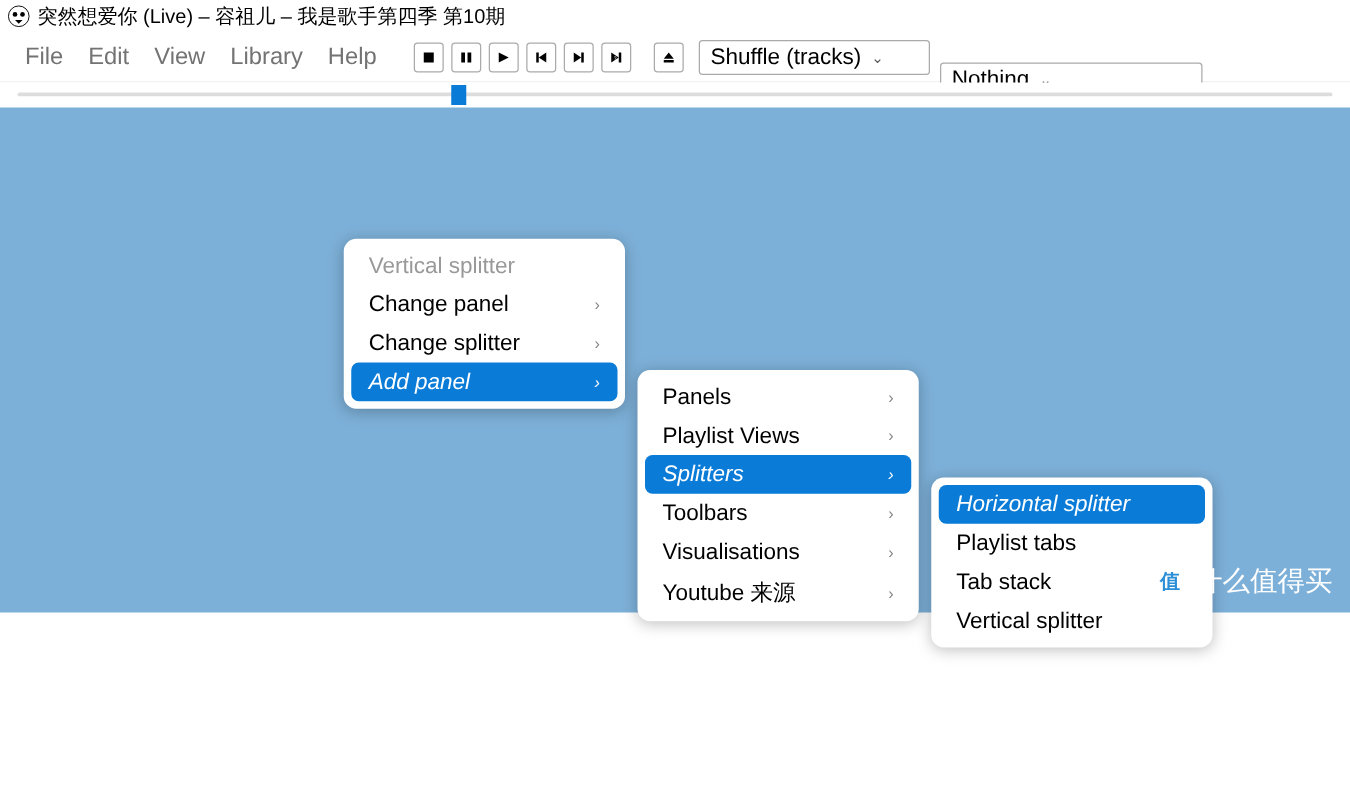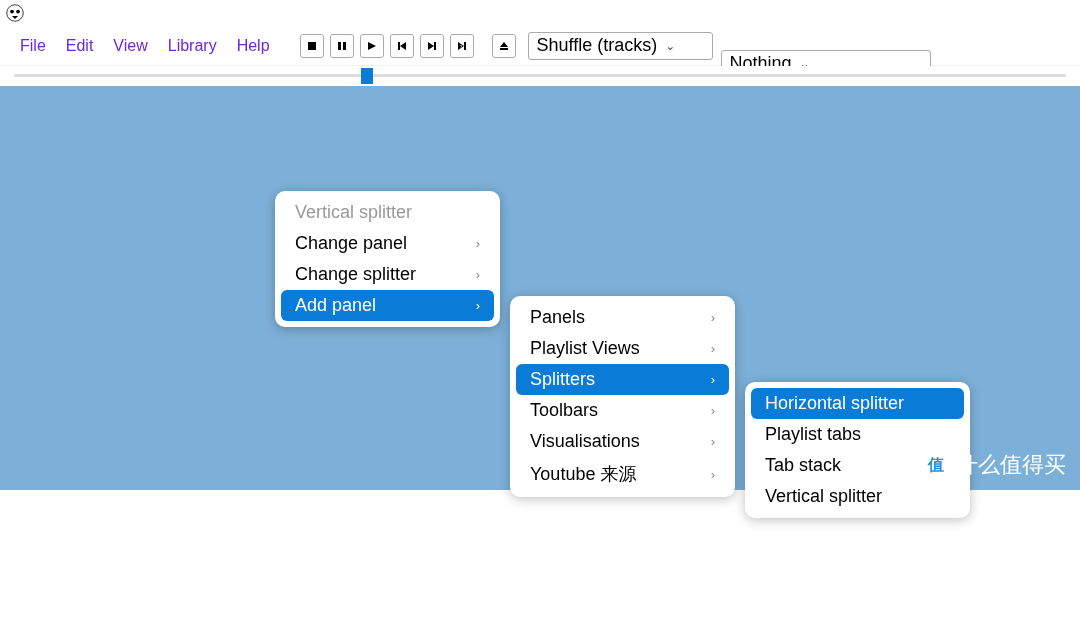--- a/index.html
+++ b/index.html
@@ -4,42 +4,42 @@
 <style>
   * { box-sizing: border-box; margin: 0; padding: 0; font-family: Arial, "Microsoft YaHei", sans-serif; }
   body { width: 1080px; height: 640px; background: #000; overflow: hidden; position: relative; }
   .app { width: 1080px; height: 640px; background: #fff; position: relative; }
 
   .titlebar { display: flex; align-items: center; height: 26px; padding: 2px 6px; background: #fff; }
   .titlebar .favicon { width: 18px; height: 18px; margin-right: 6px; }
   .titlebar .title { font-size: 16px; color: #000; }
 
   .menubar { display: flex; align-items: center; height: 40px; padding: 0 10px; gap: 0; border-bottom: 1px solid #eee; }
-  .menubar .menu-item { font-size: 16px; color: #6d28d9; padding: 4px 10px; cursor: pointer; }
+  .menubar .menu-item { font-size: 19px; color: #737373; padding: 4px 10px; cursor: pointer; }
 
   .controls { display: flex; align-items: center; gap: 6px; margin-left: 20px; }
   .ctrl-btn { width: 24px; height: 24px; border: 1px solid #aaa; border-radius: 3px; display: flex; align-items: center; justify-content: center; background: #fff; cursor: pointer; font-size: 10px; color: #000; }
   .ctrl-btn svg { width: 10px; height: 10px; }
 
   .dropdowns { display: flex; align-items: center; gap: 8px; margin-left: 12px; }
   .dropdown { border: 1px solid #aaa; border-radius: 3px; height: 28px; display: flex; align-items: center; padding: 0 8px; font-size: 18px; color: #000; cursor: pointer; background: #fff; }
   .dropdown.shuffle { width: 185px; }
   .dropdown.order { width: 210px; margin-top: 36px; }
   .chev { font-size: 12px; color: #555; margin-left: 8px; }
 
   .seekbar { position: relative; height: 20px; background: #fff; padding: 8px 14px 0 14px; }
   .seek-track { height: 3px; background: #ddd; position: relative; border-radius: 2px; }
   .seek-thumb { position: absolute; top: -6px; width: 12px; height: 16px; background: #0a7cd8; left: 33%; }
 
   .content { background: #7db0d8; width: 100%; height: 404px; position: relative; }
 
   .context-menu { position: absolute; background: #fff; border-radius: 10px; box-shadow: 0 2px 12px rgba(0,0,0,.25); padding: 6px 4px; min-width: 215px; }
   .cm-item { display: flex; align-items: center; justify-content: space-between; padding: 5px 14px; font-size: 18px; color: #000; cursor: pointer; border-radius: 6px; margin: 0 2px; }
   .cm-item.header { color: #999; cursor: default; }
-  .cm-item.highlight { background: #0a7cd8; color: #fff; }
+  .cm-item.highlight { background: #0a7cd8; color: #fff; font-style: italic; }
   .cm-arrow { font-size: 13px; color: #888; margin-left: 20px; }
   .cm-item.highlight .cm-arrow { color: #fff; }
 
   .menu1 { top: 105px; left: 275px; width: 225px; }
   .menu2 { top: 210px; left: 510px; width: 225px; }
   .menu3 { top: 296px; left: 745px; width: 225px; }
 
   .watermark { position: absolute; bottom: 10px; right: 14px; display: flex; align-items: center; gap: 6px; color: #fff; font-size: 22px; font-weight: 500; }
   .watermark .badge { width: 28px; height: 28px; border-radius: 50%; background: #fff; color: #2a8fd6; display: flex; align-items: center; justify-content: center; font-weight: bold; font-size: 16px; }
 </style>
@@ -50,20 +50,21 @@
 
   <div class="titlebar">
     <span class="favicon">
       <svg viewBox="0 0 24 24">
           <circle cx="12" cy="12" r="11" fill="#fff" stroke="#000" stroke-width="1"></circle>
           <circle cx="8" cy="10" r="2.5" fill="#000"></circle>
           <circle cx="16" cy="10" r="2.5" fill="#000"></circle>
           <path d="M8 16 L12 20 L16 16" fill="#000"></path>
         </svg>
     </span>
+    <span class="title">突然想爱你 (Live) – 容祖儿 – 我是歌手第四季 第10期</span>
   </div>
 
   <div class="menubar">
     <span class="menu-item">File</span>
     <span class="menu-item">Edit</span>
     <span class="menu-item">View</span>
     <span class="menu-item">Library</span>
     <span class="menu-item">Help</span>
 
     <div class="controls">

